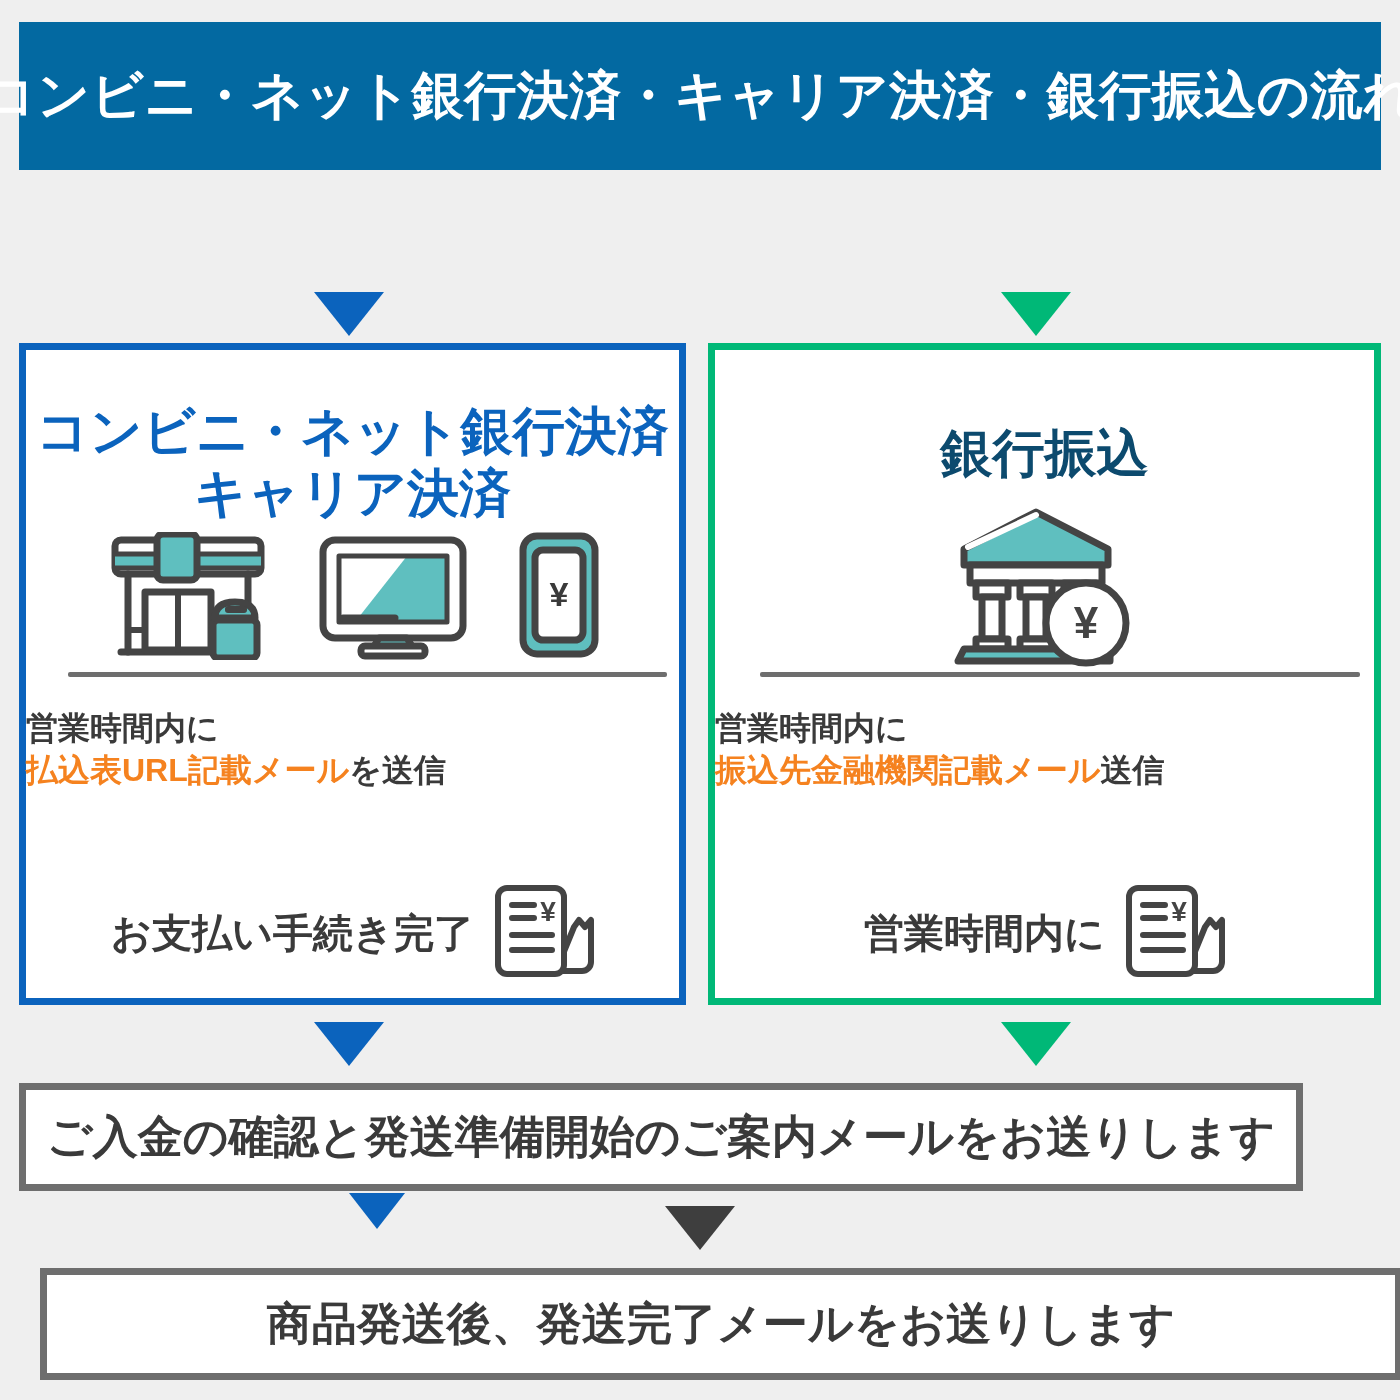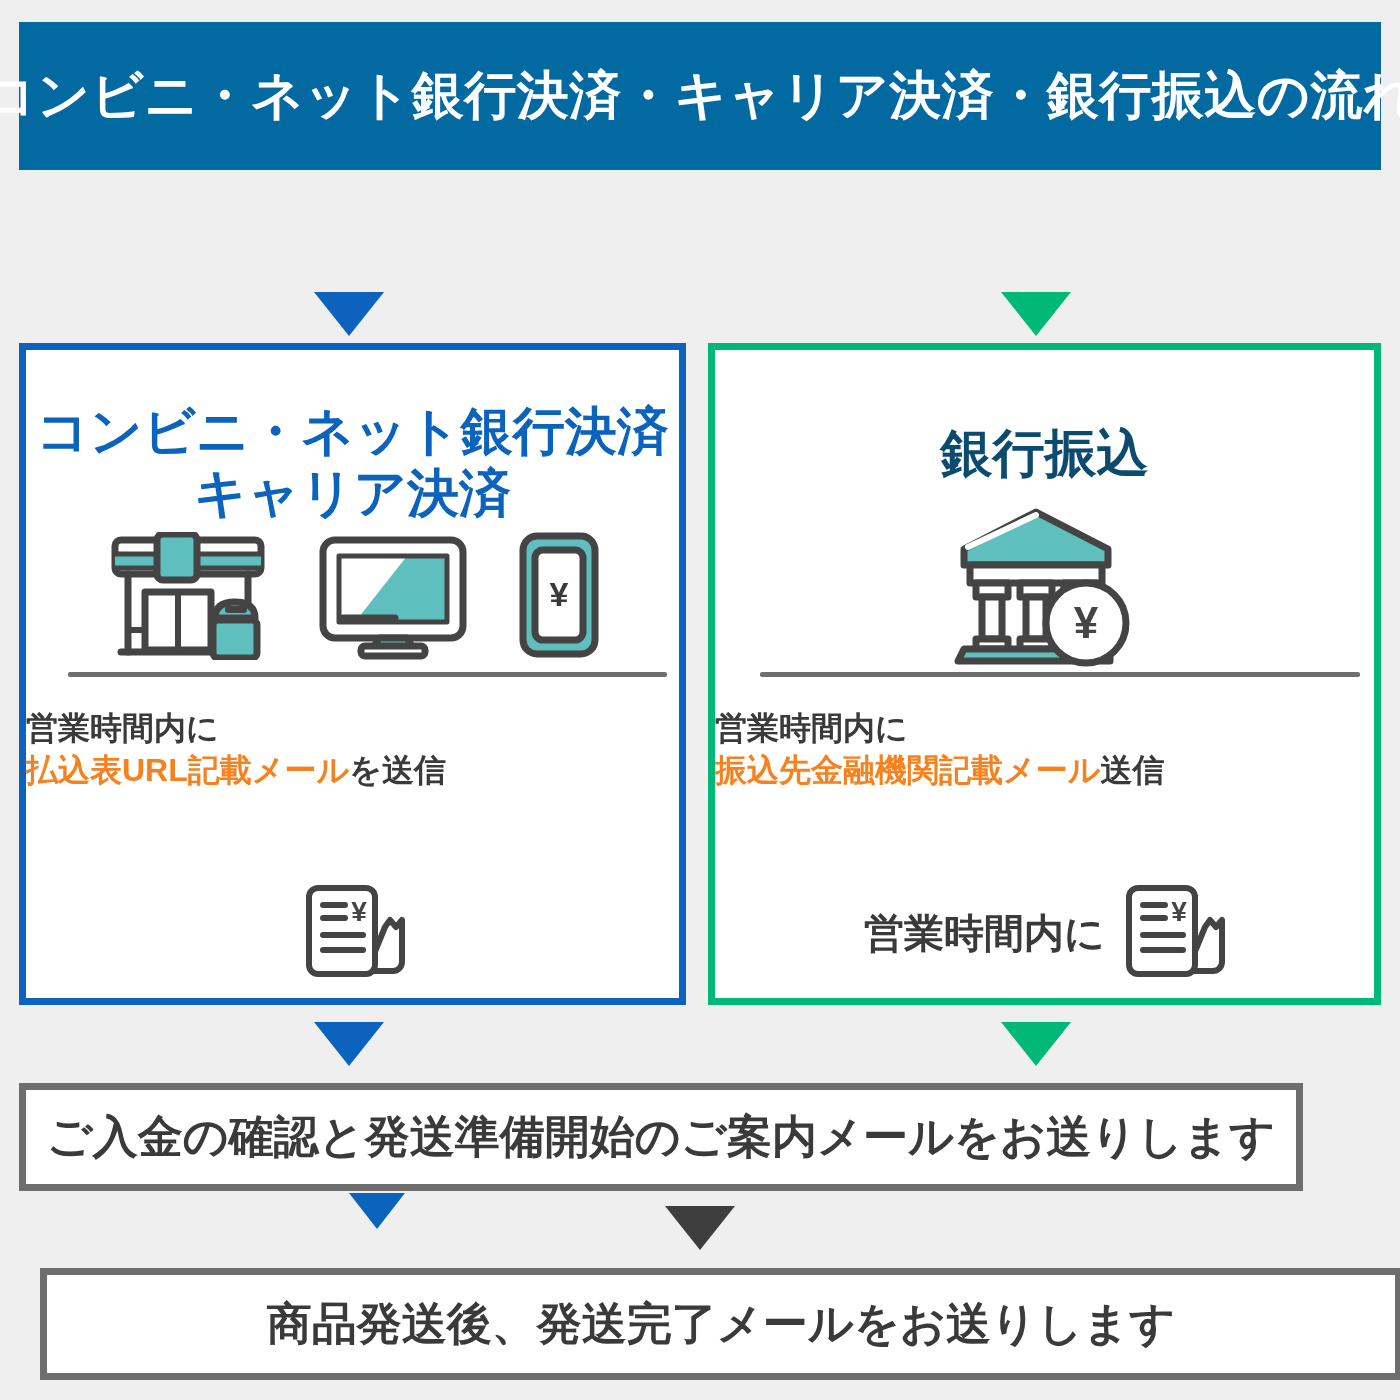--- a/index.html
+++ b/index.html
@@ -224,20 +224,21 @@
     <div class="divider"></div>
 
     <div class="note">
       <span>営業時間内に</span><br>
       <span class="hl">払込表URL記載メール</span><span>を送信</span>
     </div>
 
     <div class="arrow" id="arrow-left-mid"></div>
 
     <div class="result-row">
+      <span class="txt">お支払い手続き完了</span>
       <span>
         <svg width="104" height="100" viewBox="0 0 104 100">
           <g fill="none" stroke="#444" stroke-width="6" stroke-linejoin="round" stroke-linecap="round">
             <path d="M84 44 l5 -7 l6 7 l6 -7 v42 a9 9 0 0 1 -9 9 H66 z" fill="#ffffff"></path>
             <rect x="8" y="5" width="66" height="86" rx="9" fill="#ffffff"></rect>
             <path d="M22 22 h22 M22 35 h22" stroke-width="6"></path>
             <path d="M22 52 h40 M22 67 h40" stroke-width="6"></path>
           </g>
           <text x="58" y="38" text-anchor="middle" font-family="'Liberation Sans', sans-serif" font-size="28" font-weight="bold" fill="#444">¥</text>
         </svg>

